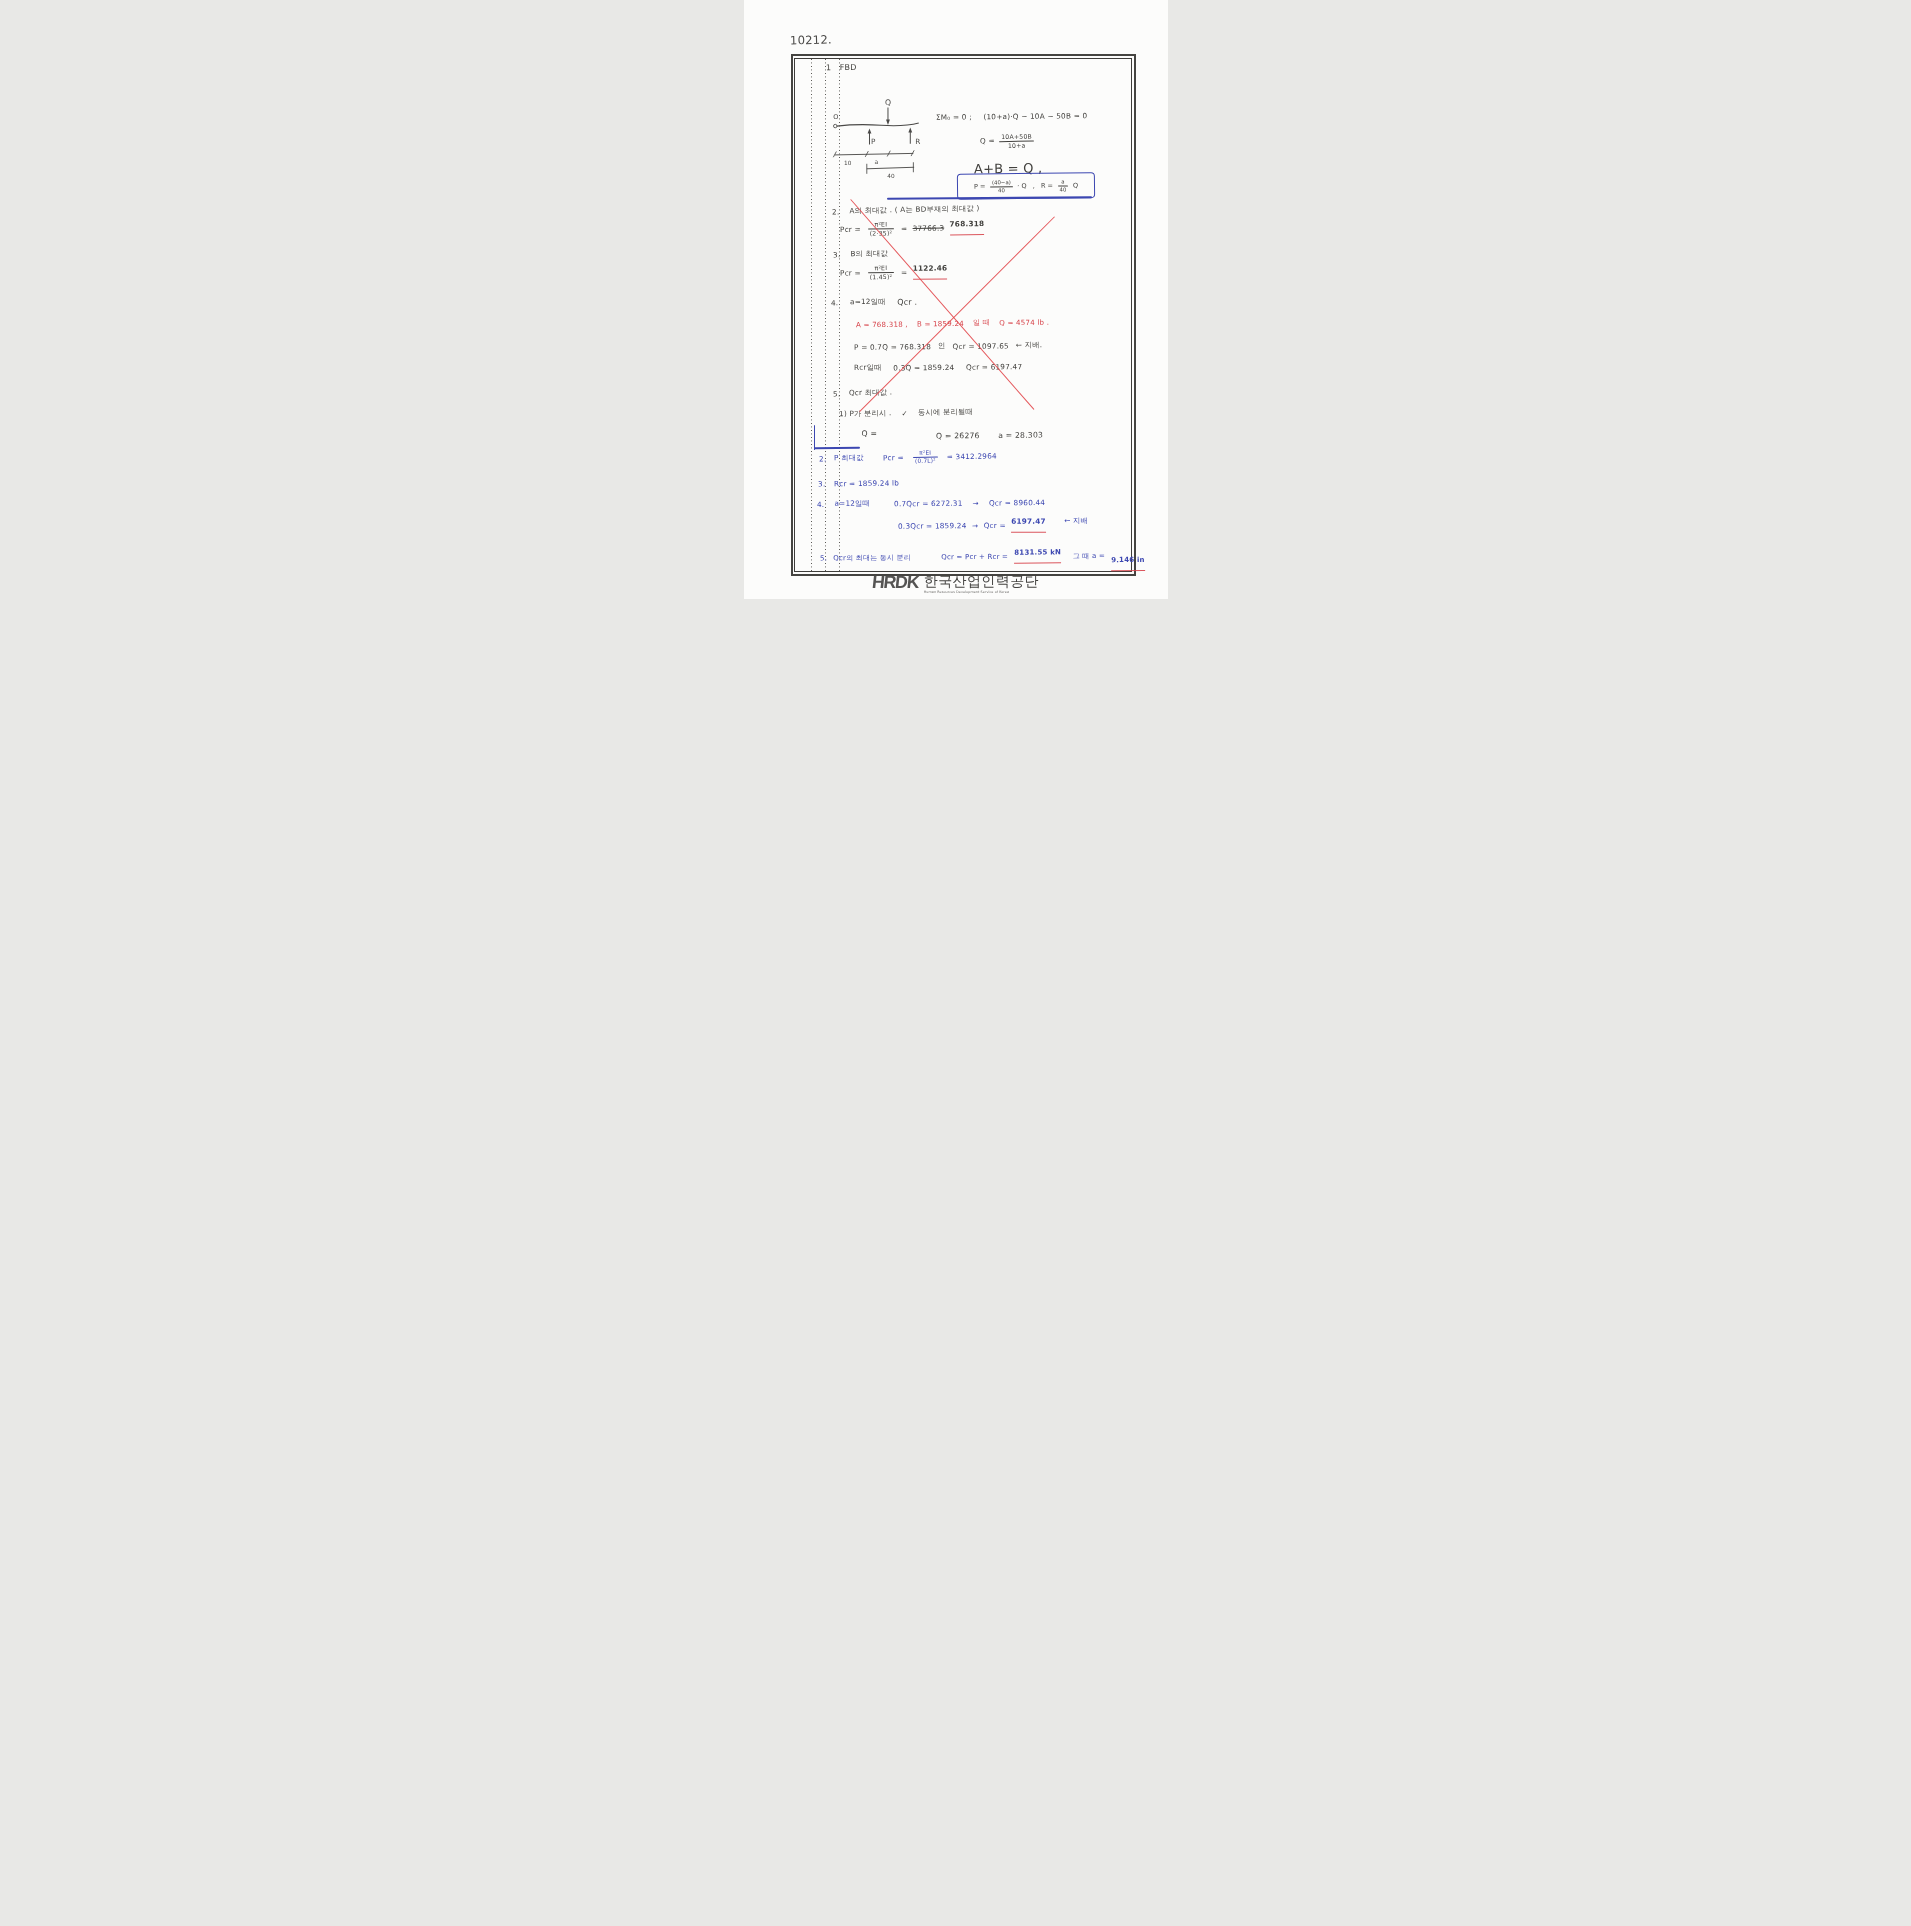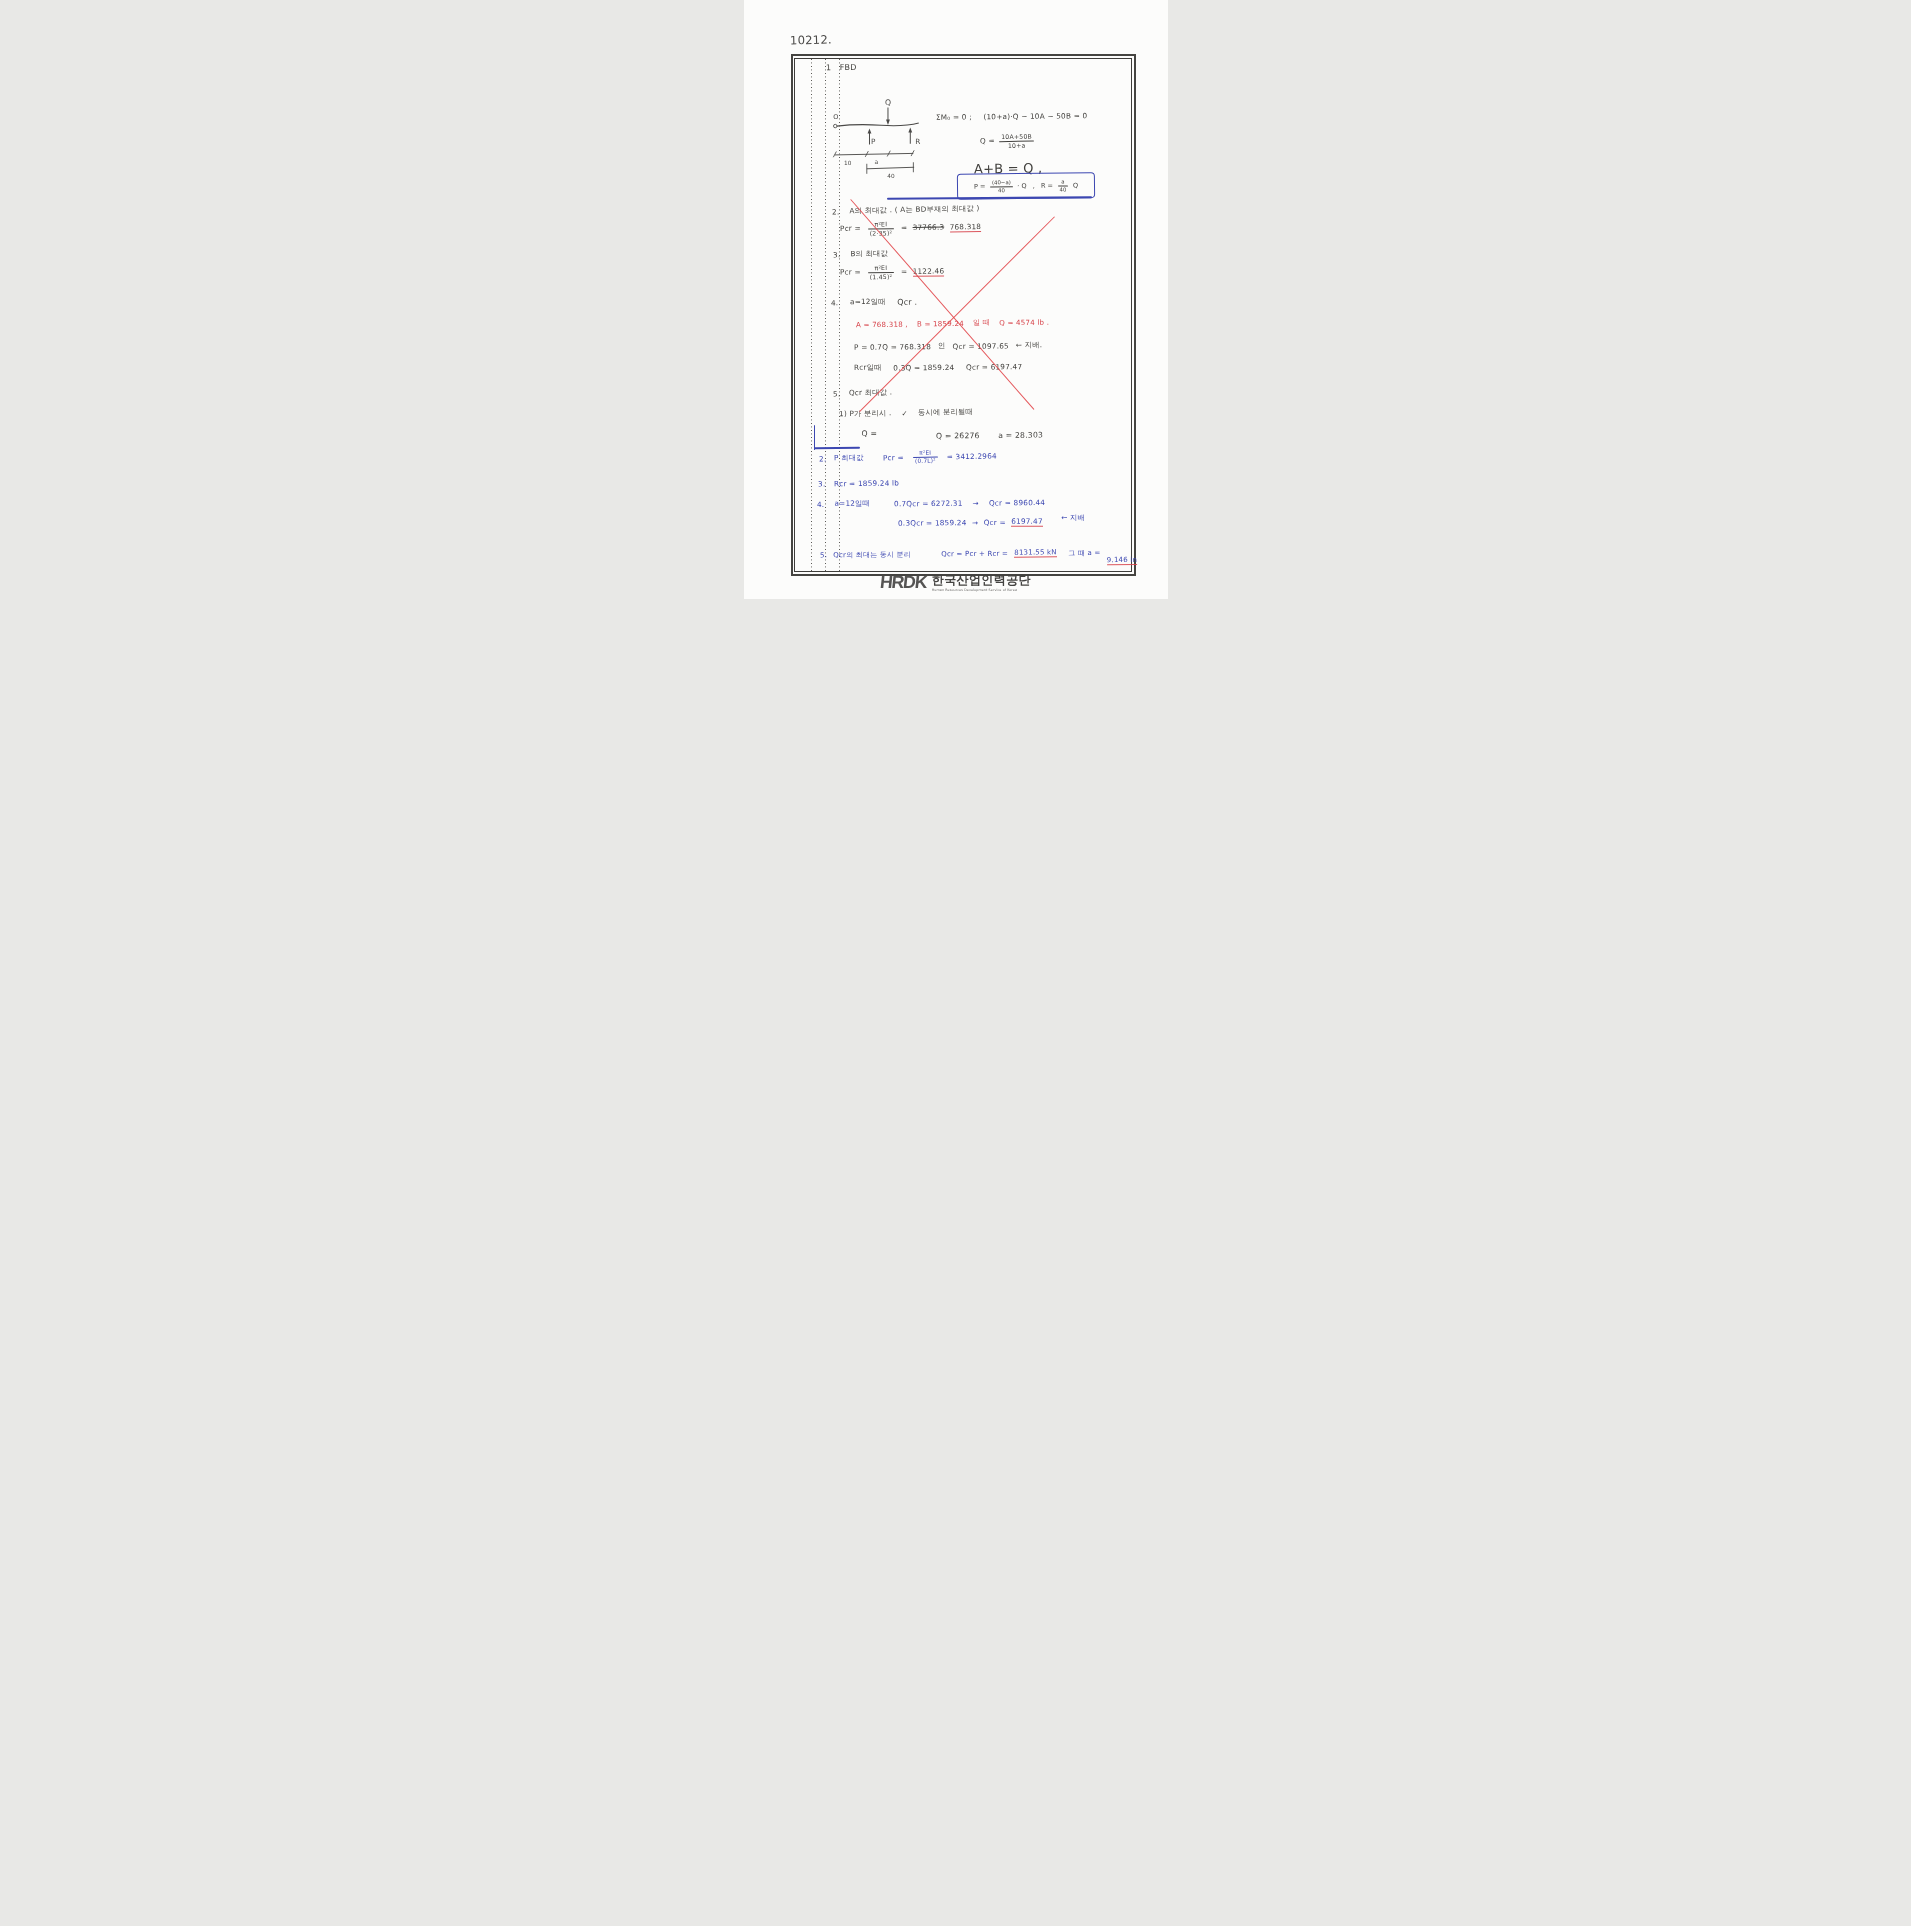--- a/index.html
+++ b/index.html
@@ -17,28 +17,28 @@
     background-size:2.9px 18px;background-position:0.8px 19px;}
   .vline{position:absolute;top:0;bottom:0;width:1.2px;
     background-image:radial-gradient(circle at 0.6px 0.8px,#4d4c48 0.4px,rgba(0,0,0,0) 0.5px);
     background-size:1.2px 3.5px;background-repeat:repeat-y;}
   
   .frac{display:inline-flex;flex-direction:column;align-items:center;vertical-align:middle;margin:0 1.5px;}
   .frac .num{padding:0 1.9px;line-height:1.15;}
   .frac .bar{height:0.9px;background:currentColor;width:100%;border-radius:0.8px;margin:0.4px 0;}
   .frac .den{padding:0 1.9px;line-height:1.15;}
   .struck{text-decoration:line-through;text-decoration-thickness:1.2px;}
-  .red-u{border-bottom:1.5px solid rgba(215,68,75,0.9);padding-bottom:0;}
+  .red-u{border-bottom:1.5px solid rgba(215,68,75,0.9);padding-bottom:6px;font-weight:bold;}
   .mark{position:absolute;border-radius:1.2px;}
   .xline{position:absolute;height:1.2px;background:rgba(225,67,72,0.88);transform-origin:0 0;border-radius:0.8px;}
   .bluebox{position:absolute;border:1.2px solid #3c47b1;border-radius:3.9px;display:flex;align-items:center;justify-content:center;}
   svg text{font-family:"DejaVu Sans",sans-serif;fill:#4a4947;}
   .logo{font-family:"Liberation Sans",sans-serif;font-weight:800;font-size:17.7px;color:#555453;
         transform:skewX(-6deg);letter-spacing:-1.2px;line-height:1;}
-  .org-kr{font-weight:700;font-size:12px;color:#434240;letter-spacing:0.4px;line-height:1.1;}
+  .org-kr{font-weight:400;font-size:14px;color:#434240;letter-spacing:0.4px;line-height:1.1;}
   .org-en{font-size:3.3px;color:#6a6967;margin-top:0.8px;letter-spacing:0.1px;}
 </style>
 </head>
 <body>
 
 <div class="page">
 
   <div class="hw" style="left:46px;top:33px;font-size:11.6px;color:#4b4a48;transform:rotate(-1.5deg);">10212.</div>
 
   <div class="sheet">

